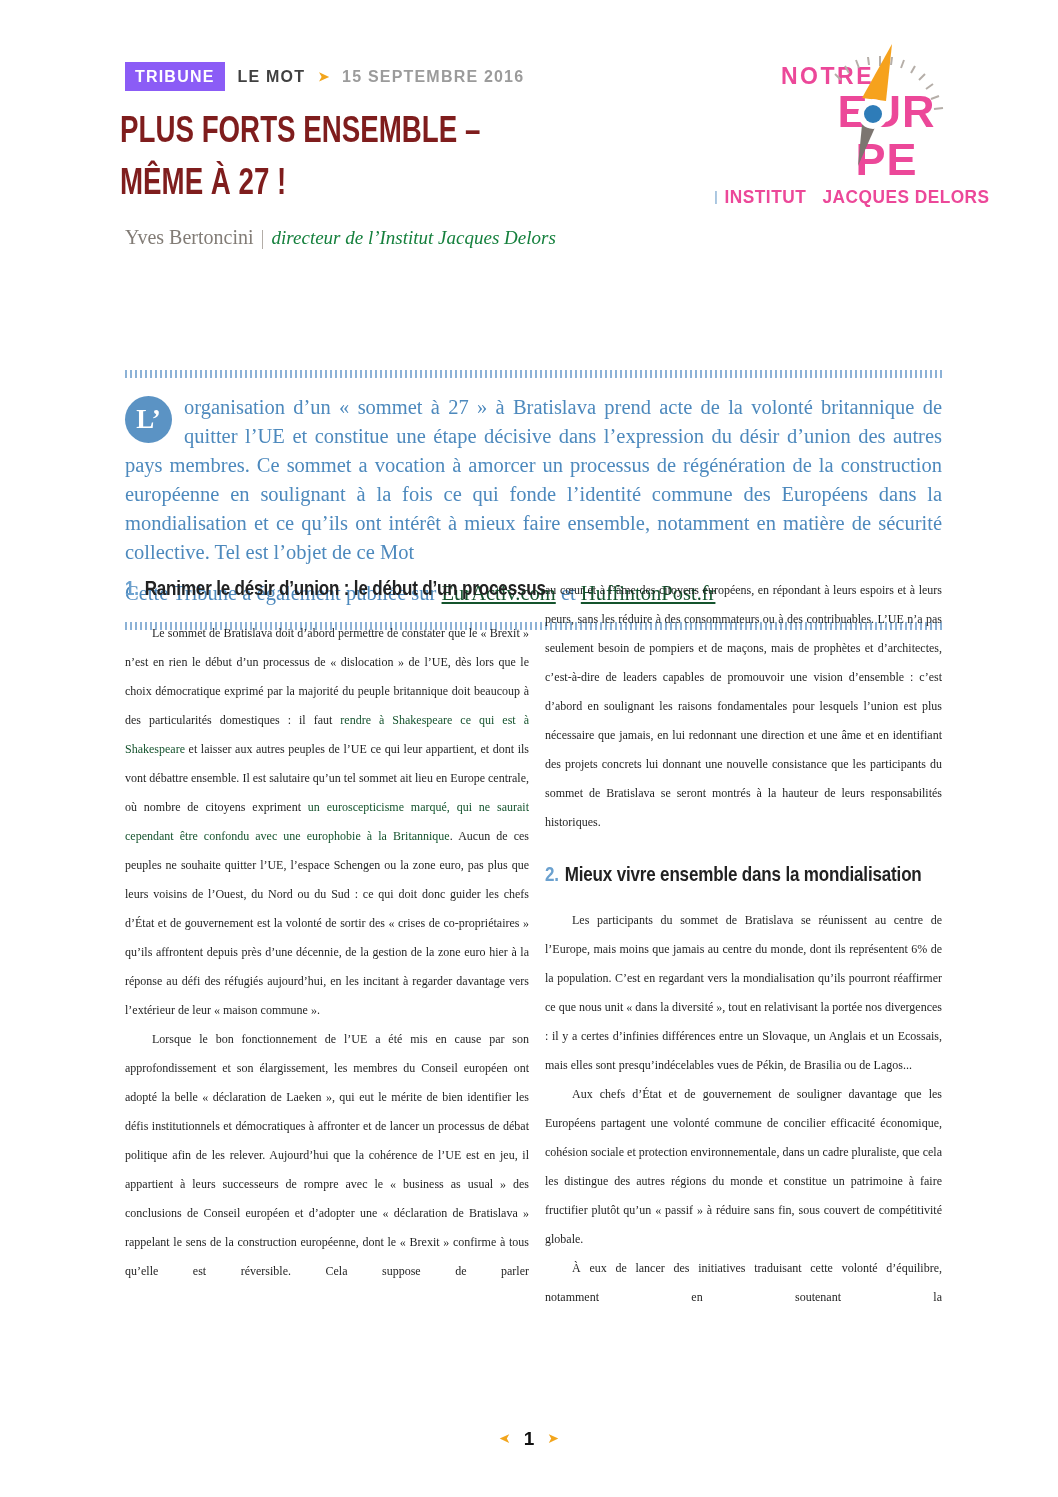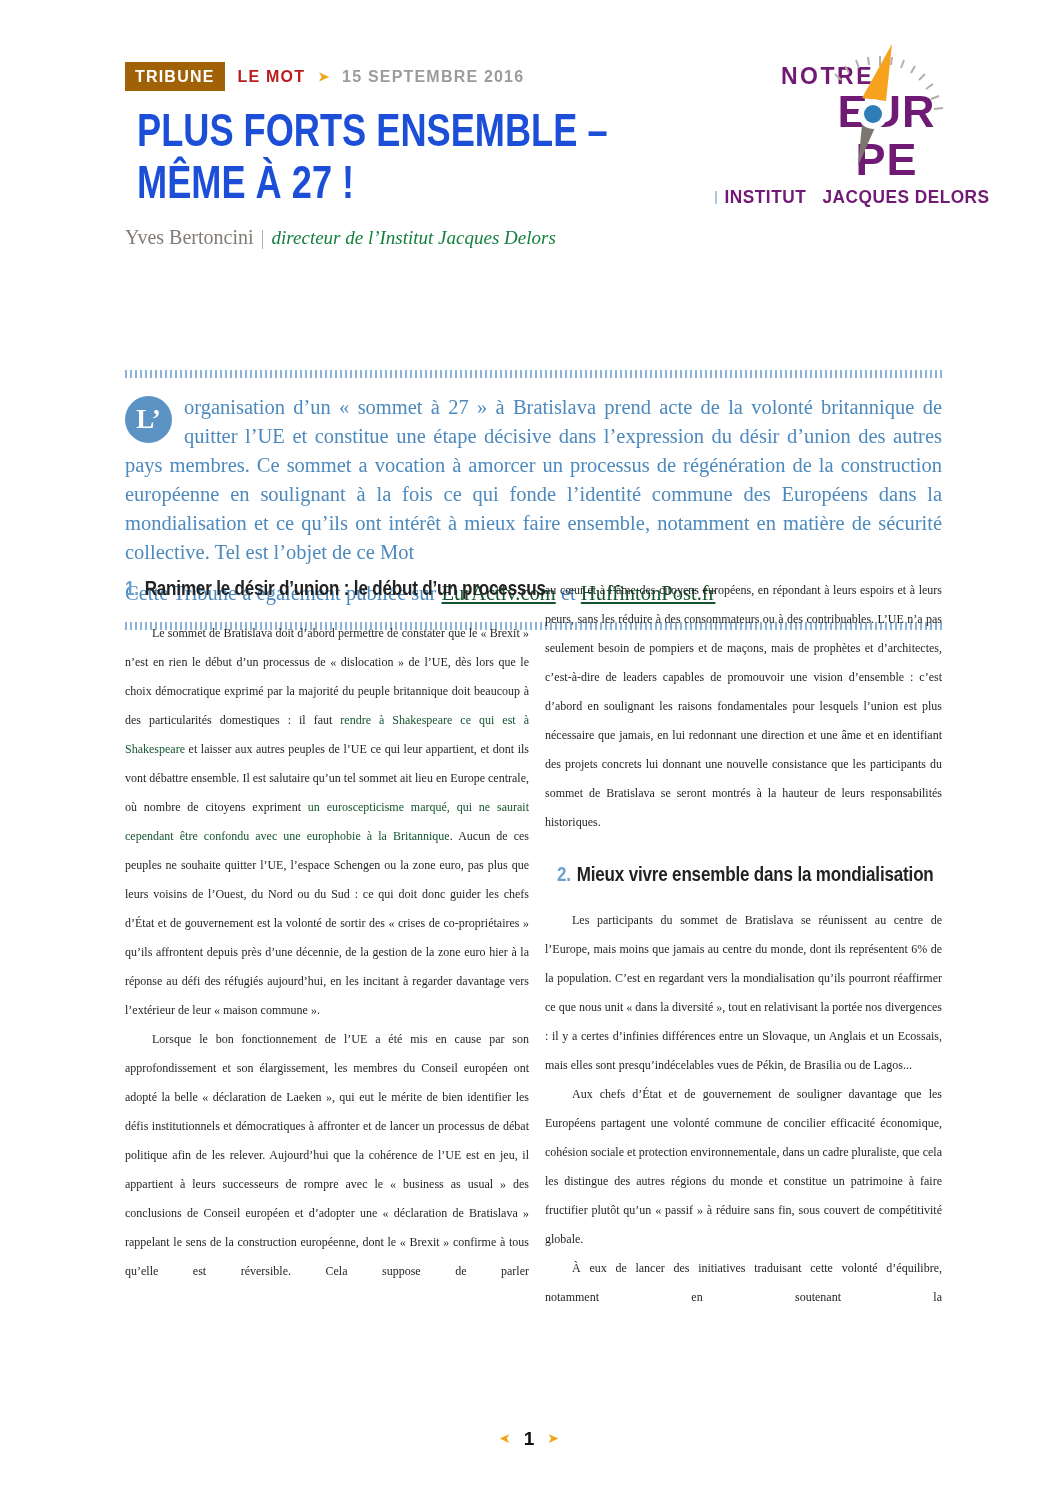--- a/index.html
+++ b/index.html
@@ -3,34 +3,34 @@
 <meta charset="utf-8">
 <style>
   html,body{margin:0;padding:0;background:#e8e8e8;}
   .page{position:relative;width:1058px;height:1497px;background:#ffffff;margin:0 auto;overflow:hidden;
         font-family:"Liberation Serif", serif;color:#1f1f1f;}
   .cond{display:inline-block;transform:scaleX(0.84);transform-origin:0 50%;white-space:nowrap;
         font-family:"Liberation Sans", sans-serif;font-weight:bold;}
   
   .masthead{position:absolute;left:125px;top:62px;display:flex;align-items:center;gap:13px;
             font-family:"Liberation Sans", sans-serif;font-weight:bold;font-size:16px;letter-spacing:1.2px;}
-  .tribune-badge{background:#a16207;color:#ffffff;padding:6px 10px 5px 10px;}
-  .series-label{color:#b91c1c;}
+  .tribune-badge{background:#8b5cf6;color:#ffffff;padding:6px 10px 5px 10px;}
+  .series-label{color:#404040;}
   .masthead-arrow{color:#f2a51c;font-size:13px;letter-spacing:0;}
   .date-label{color:#9b9b9b;}
   
-  .doc-title{position:absolute;left:137px;top:104px;font-size:47px;line-height:51px;color:#1d4ed8;}
+  .doc-title{position:absolute;left:120px;top:104px;font-size:36px;line-height:51px;color:#7f1d1d;}
   .doc-title .cond{transform:scaleX(0.77);}
   
   .authors{position:absolute;left:125px;top:226px;}
   .author-line{margin-bottom:14px;font-size:20px;color:#827c76;}
   .author-sep{color:#b3ada7;padding:0 7px;font-weight:normal;}
   .author-role{font-style:italic;font-size:19px;color:#15803d;}
   
-  .logo{position:absolute;left:715px;top:42px;width:286px;height:128px;color:#701a75;
+  .logo{position:absolute;left:715px;top:42px;width:286px;height:128px;color:#ec4899;
         font-family:"Liberation Sans", sans-serif;font-weight:bold;}
   .logo-notre{padding:22px 0 0 66px;font-size:23px;letter-spacing:2.5px;line-height:24px;}
   .logo-europe{padding-left:57px;font-size:45px;letter-spacing:1px;line-height:48px;display:flex;align-items:center;flex-direction:column;}
   .logo-dot-gap{display:inline-block;width:40px;}
   .logo-bottom{margin-top:3px;display:flex;align-items:center;gap:8px;font-size:18px;letter-spacing:0.5px;
                transform:scaleX(0.96);transform-origin:0 50%;white-space:nowrap;}
   .logo-ticks{display:inline-block;width:52px;height:13px;
               background:repeating-linear-gradient(90deg,#a9c6e0 0 3px,transparent 3px 6px);}
   .logo-jd-gap{display:inline-block;width:26px;}
   .logo-needle{position:absolute;left:0;top:0;pointer-events:none;}
@@ -46,21 +46,21 @@
   
   .cols{position:absolute;left:125px;top:576px;width:817px;display:flex;gap:16px;}
   .col{width:404px;}
   .col-r{width:397px;}
   .sec-head{font-size:20.5px;color:#222222;margin:0 0 19px 0;}
   .sec-head .num{color:#6ba1cf;margin-right:7px;}
   .sec-head .cond{transform:scaleX(0.83);letter-spacing:-0.2px;}
   .col p{margin:0;font-size:12px;line-height:29px;text-align:justify;hyphens:auto;-webkit-hyphens:auto;}
   .ind{text-indent:27px;}
   .stretch-last{text-align-last:justify;}
-  .col-r .sec-head{margin:25px 0 20px 12px;}
+  .col-r .sec-head{margin:25px 0 20px 0;}
   
   .footer{position:absolute;left:0;top:1428px;width:100%;display:flex;justify-content:center;
           align-items:center;gap:13px;}
   .pg-arrow{color:#f2a51c;font-size:14px;line-height:1;}
   .pg-arrow.left{transform:scaleX(-1);}
   .pg-num{font-family:"Liberation Sans", sans-serif;font-weight:bold;font-size:19px;color:#111111;}
 </style>
 </head>
 <body>
 

